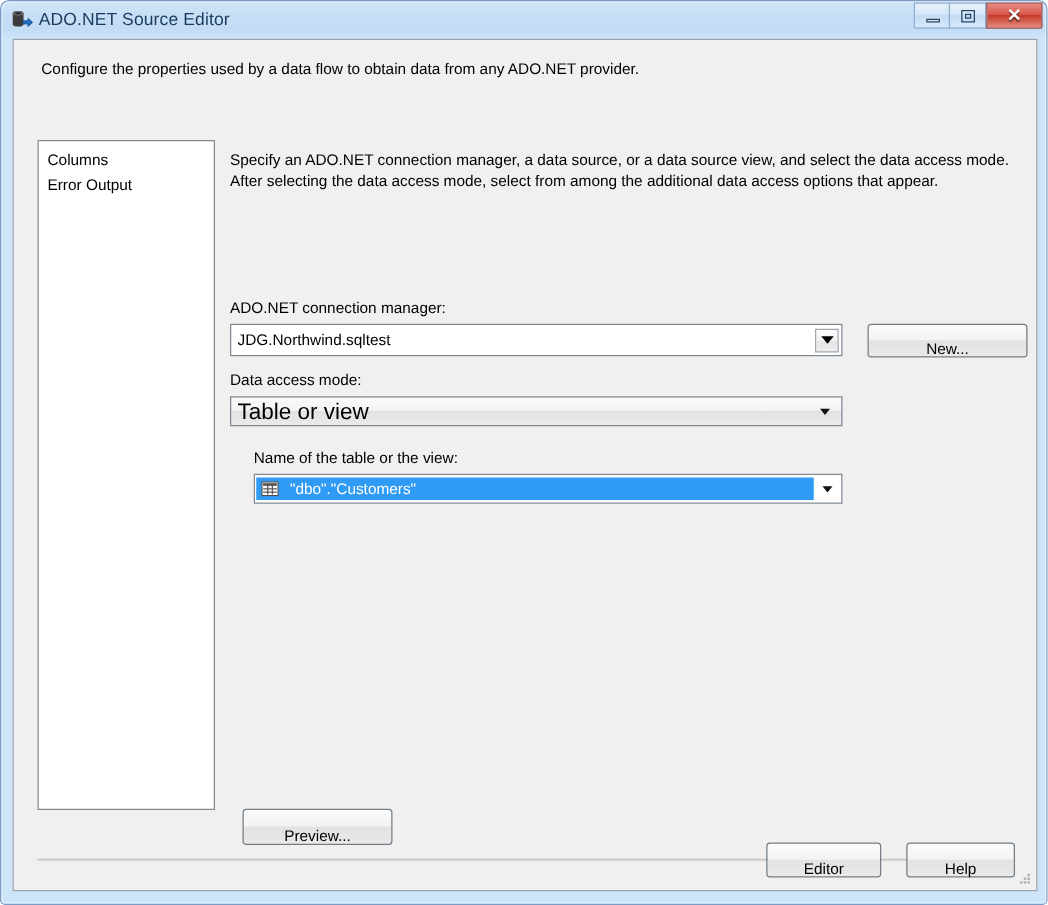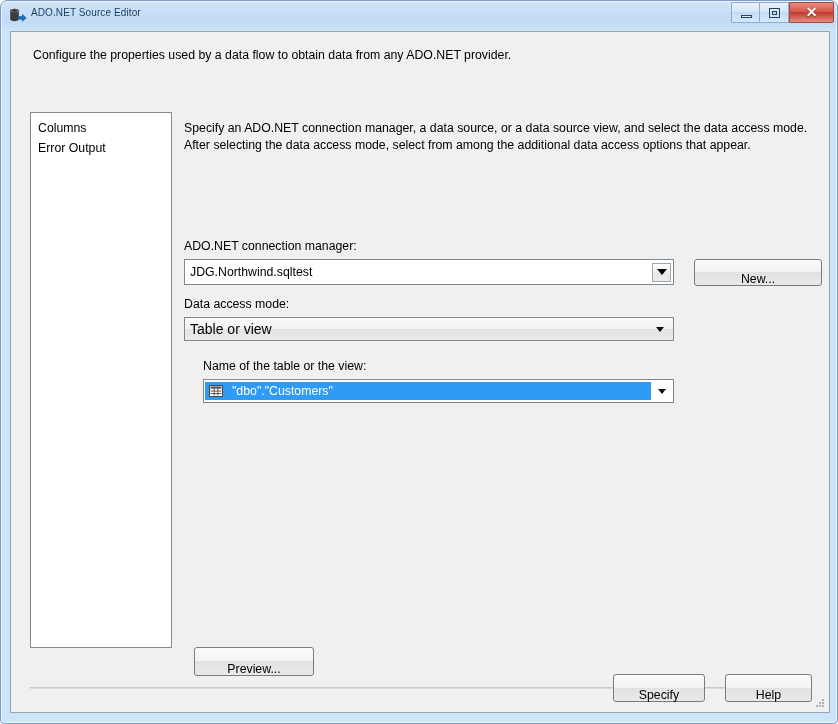--- a/index.html
+++ b/index.html
@@ -37,21 +37,21 @@
     box-sizing: border-box;
   }
   #title-icon {
     position: absolute;
     left: 8px; top: 7px;
     width: 18px; height: 16px;
   }
   #title-text {
     position: absolute;
     left: 30px; top: 6px;
-    font-size: 10px;
+    font-size: 14px;
     color: #1b3a5c;
     white-space: nowrap;
     letter-spacing: 0.1px;
   }
 
   
   #window-controls {
     position: absolute;
     right: 5px; top: 1px;
     display: flex;
@@ -230,21 +230,21 @@
     box-sizing: border-box;
     border: 1px solid #7d8893;
     background: linear-gradient(to bottom, #fbfbfb 0%, #f2f2f2 48%, #e2e2e2 50%, #ebebeb 100%);
     display: flex;
     align-items: center;
     cursor: default;
   }
   .combo-flat-text {
     flex: 1;
     padding-left: 5px;
-    font-size: 14px;
+    font-size: 18px;
     color: #000;
     white-space: nowrap;
   }
   .tri-down-sm {
     width: 0; height: 0;
     margin-right: 9px;
     border-left: 4px solid transparent;
     border-right: 4px solid transparent;
     border-top: 5px solid #101010;
   }
@@ -424,21 +424,21 @@
 
       <div class="btn" style="left:18px; top:535px; width:120px; height:29px;">
         <span>Preview...</span>
       </div>
 
     </div>
 
     <div id="footer-separator"></div>
 
     <div class="btn" style="left:602px; top:642px; width:92px; height:28px;">
-      <span>Specify</span>
+      <span>Editor</span>
     </div>
     <div class="btn" style="left:714px; top:642px; width:87px; height:28px;">
       <span>Help</span>
     </div>
 
     <div id="resize-grip">
       <span class="grip-dot" style="left:9px; top:3px;"></span>
       <span class="grip-dot" style="left:6px; top:6px;"></span>
       <span class="grip-dot" style="left:9px; top:6px;"></span>
       <span class="grip-dot" style="left:3px; top:9px;"></span>

